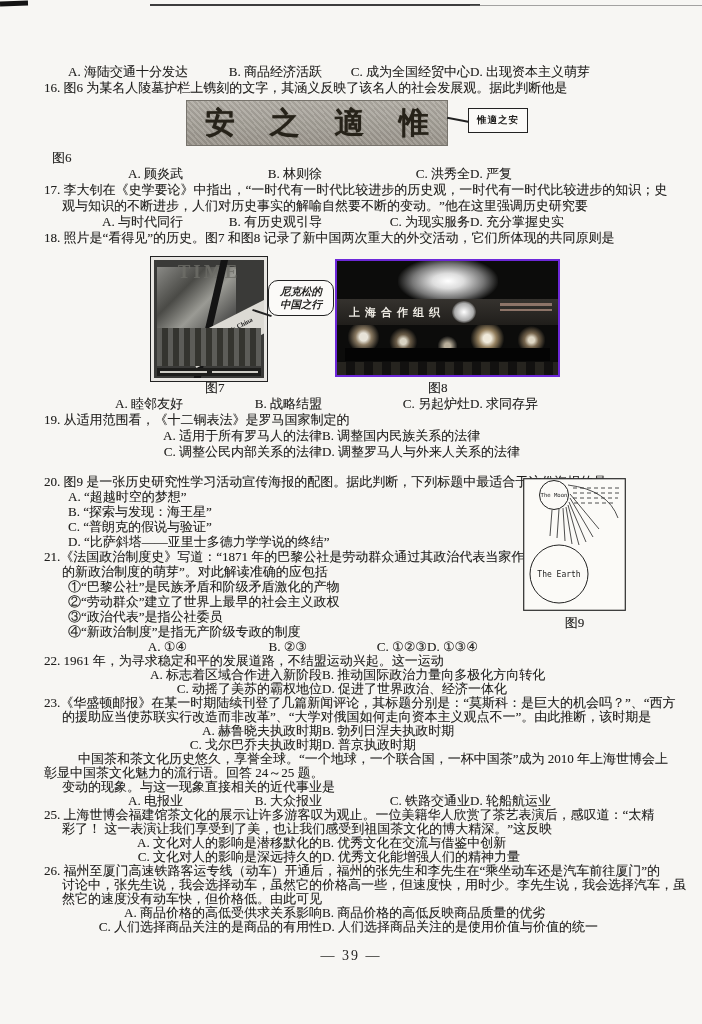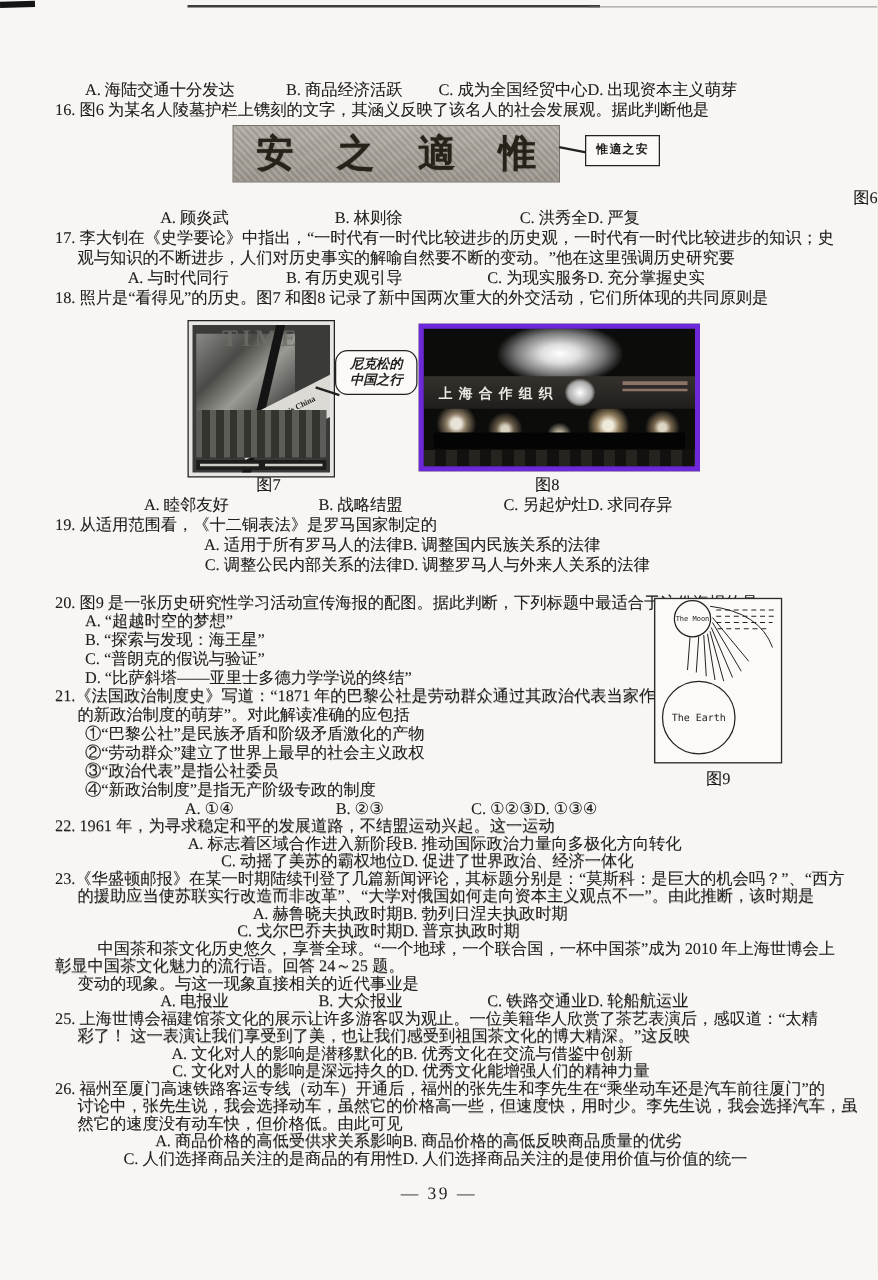--- a/index.html
+++ b/index.html
@@ -34,40 +34,40 @@
   .opts2 .o:nth-child(1){width:254px;}
   
   .fig6row{position:relative;height:50px;margin-top:4px;}
   .plaque{position:absolute;left:186px;top:0;width:262px;height:46px;padding:0 18px;
           display:flex;align-items:center;justify-content:space-between;border:1px solid #77736c;
           background:repeating-linear-gradient(47deg,rgba(255,255,255,.09) 0 2px,rgba(0,0,0,.07) 2px 4px),linear-gradient(#b2aea6,#9b968d);}
   .plaque span{font-size:30px;font-weight:bold;color:#262219;text-shadow:0 0 1px rgba(30,25,15,.6);}
   .tail6{position:absolute;left:447px;top:19px;width:24px;height:2px;background:#222;transform:rotate(11deg);}
   .bubble6{position:absolute;left:468px;top:8px;width:60px;height:25px;border:1.5px solid #222;border-radius:0;
            background:#fbfaf8;font-size:9.5px;line-height:22px;text-align:center;letter-spacing:1px;font-weight:bold;}
-  .capcenter{text-align:right;}
+  .capcenter{text-align:left;padding-left:52px;}
   
   .figs78{position:relative;height:134px;}
   .fig7{position:absolute;left:150px;top:10px;width:118px;height:126px;background:#e8e6e2;border:1px solid #222;padding:3px;}
   .cover{position:relative;width:100%;height:100%;background:#3a3a38;overflow:hidden;padding-left:15px;}
   .time-title{position:absolute;top:1px;left:0;right:0;text-align:center;font-weight:bold;font-size:19px;letter-spacing:3px;color:#6e6e68;opacity:.8;}
   .photoA{position:absolute;top:7px;left:3px;width:72%;height:52%;
           background:linear-gradient(135deg,#8a8a86 0%,#4a4a46 35%,#9a9a94 60%,#333 100%);}
   .slash7{position:absolute;top:-12px;left:48px;width:7px;height:160%;background:#141414;transform:rotate(13deg);}
   .stripe7{position:absolute;top:56px;left:30px;width:104px;height:30px;background:#dcdad4;transform:rotate(-27deg);
            display:flex;align-items:center;justify-content:center;}
   .stripe7 span{display:block;width:58px;font-size:6.5px;line-height:7px;font-weight:bold;color:#222;text-align:center;white-space:normal;}
   .photoB{position:absolute;bottom:12px;left:3px;right:3px;height:32%;
           background:repeating-linear-gradient(90deg,#5c5c58 0 5px,#34342f 5px 11px),linear-gradient(#555,#222);}
   .capstrip7{position:absolute;bottom:2px;left:3px;right:3px;height:8px;background:#1d1d1b;display:flex;gap:5px;align-items:center;padding:0 3px;}
   .capstrip7 i{display:block;height:2px;background:#cfcdc6;flex:1;}
   .bubble7{position:absolute;left:268px;top:34px;width:66px;padding:4px 3px;border:1.5px solid #222;border-radius:10px;
            background:#fbfaf8;font-size:10.5px;line-height:13px;text-align:center;font-weight:bold;font-style:italic;}
   .tail7{position:absolute;left:252px;top:66px;width:20px;height:2px;background:#222;transform:rotate(18deg);}
-  .fig8{position:absolute;left:335px;top:13px;width:225px;height:118px;background:#0c0c0b;overflow:hidden;border:4px solid #6d28d9;}
+  .fig8{position:absolute;left:335px;top:13px;width:225px;height:118px;background:#0c0c0b;overflow:hidden;border:2px solid #6d28d9;}
   .chand{position:absolute;top:-4px;left:50%;transform:translateX(-50%);width:100px;height:48px;
          background:radial-gradient(ellipse at center,#fff 0%,#ddd 22%,#777 50%,transparent 72%);}
   .band8{position:absolute;top:38px;left:0;right:0;height:26px;background:linear-gradient(#35322e,#201e1b);display:flex;align-items:center;}
   .band8 .zh{color:#ece9e2;font-size:11px;letter-spacing:5px;margin-left:12px;font-weight:bold;}
   .glow8{position:absolute;top:40px;left:52%;width:24px;height:22px;border-radius:50%;
          background:radial-gradient(#fff,#aaa 55%,transparent 75%);}
   .ru8{position:absolute;top:42px;right:6px;width:52px;display:flex;flex-direction:column;gap:3px;}
   .ru8 i{display:block;height:2.5px;background:#8d7468;}
   .lights8{position:absolute;top:64px;left:0;right:0;height:30px;
     background:radial-gradient(circle at 12% 40%,#e7e3d8 0 4px,#8a7a62 8px,transparent 16px),

